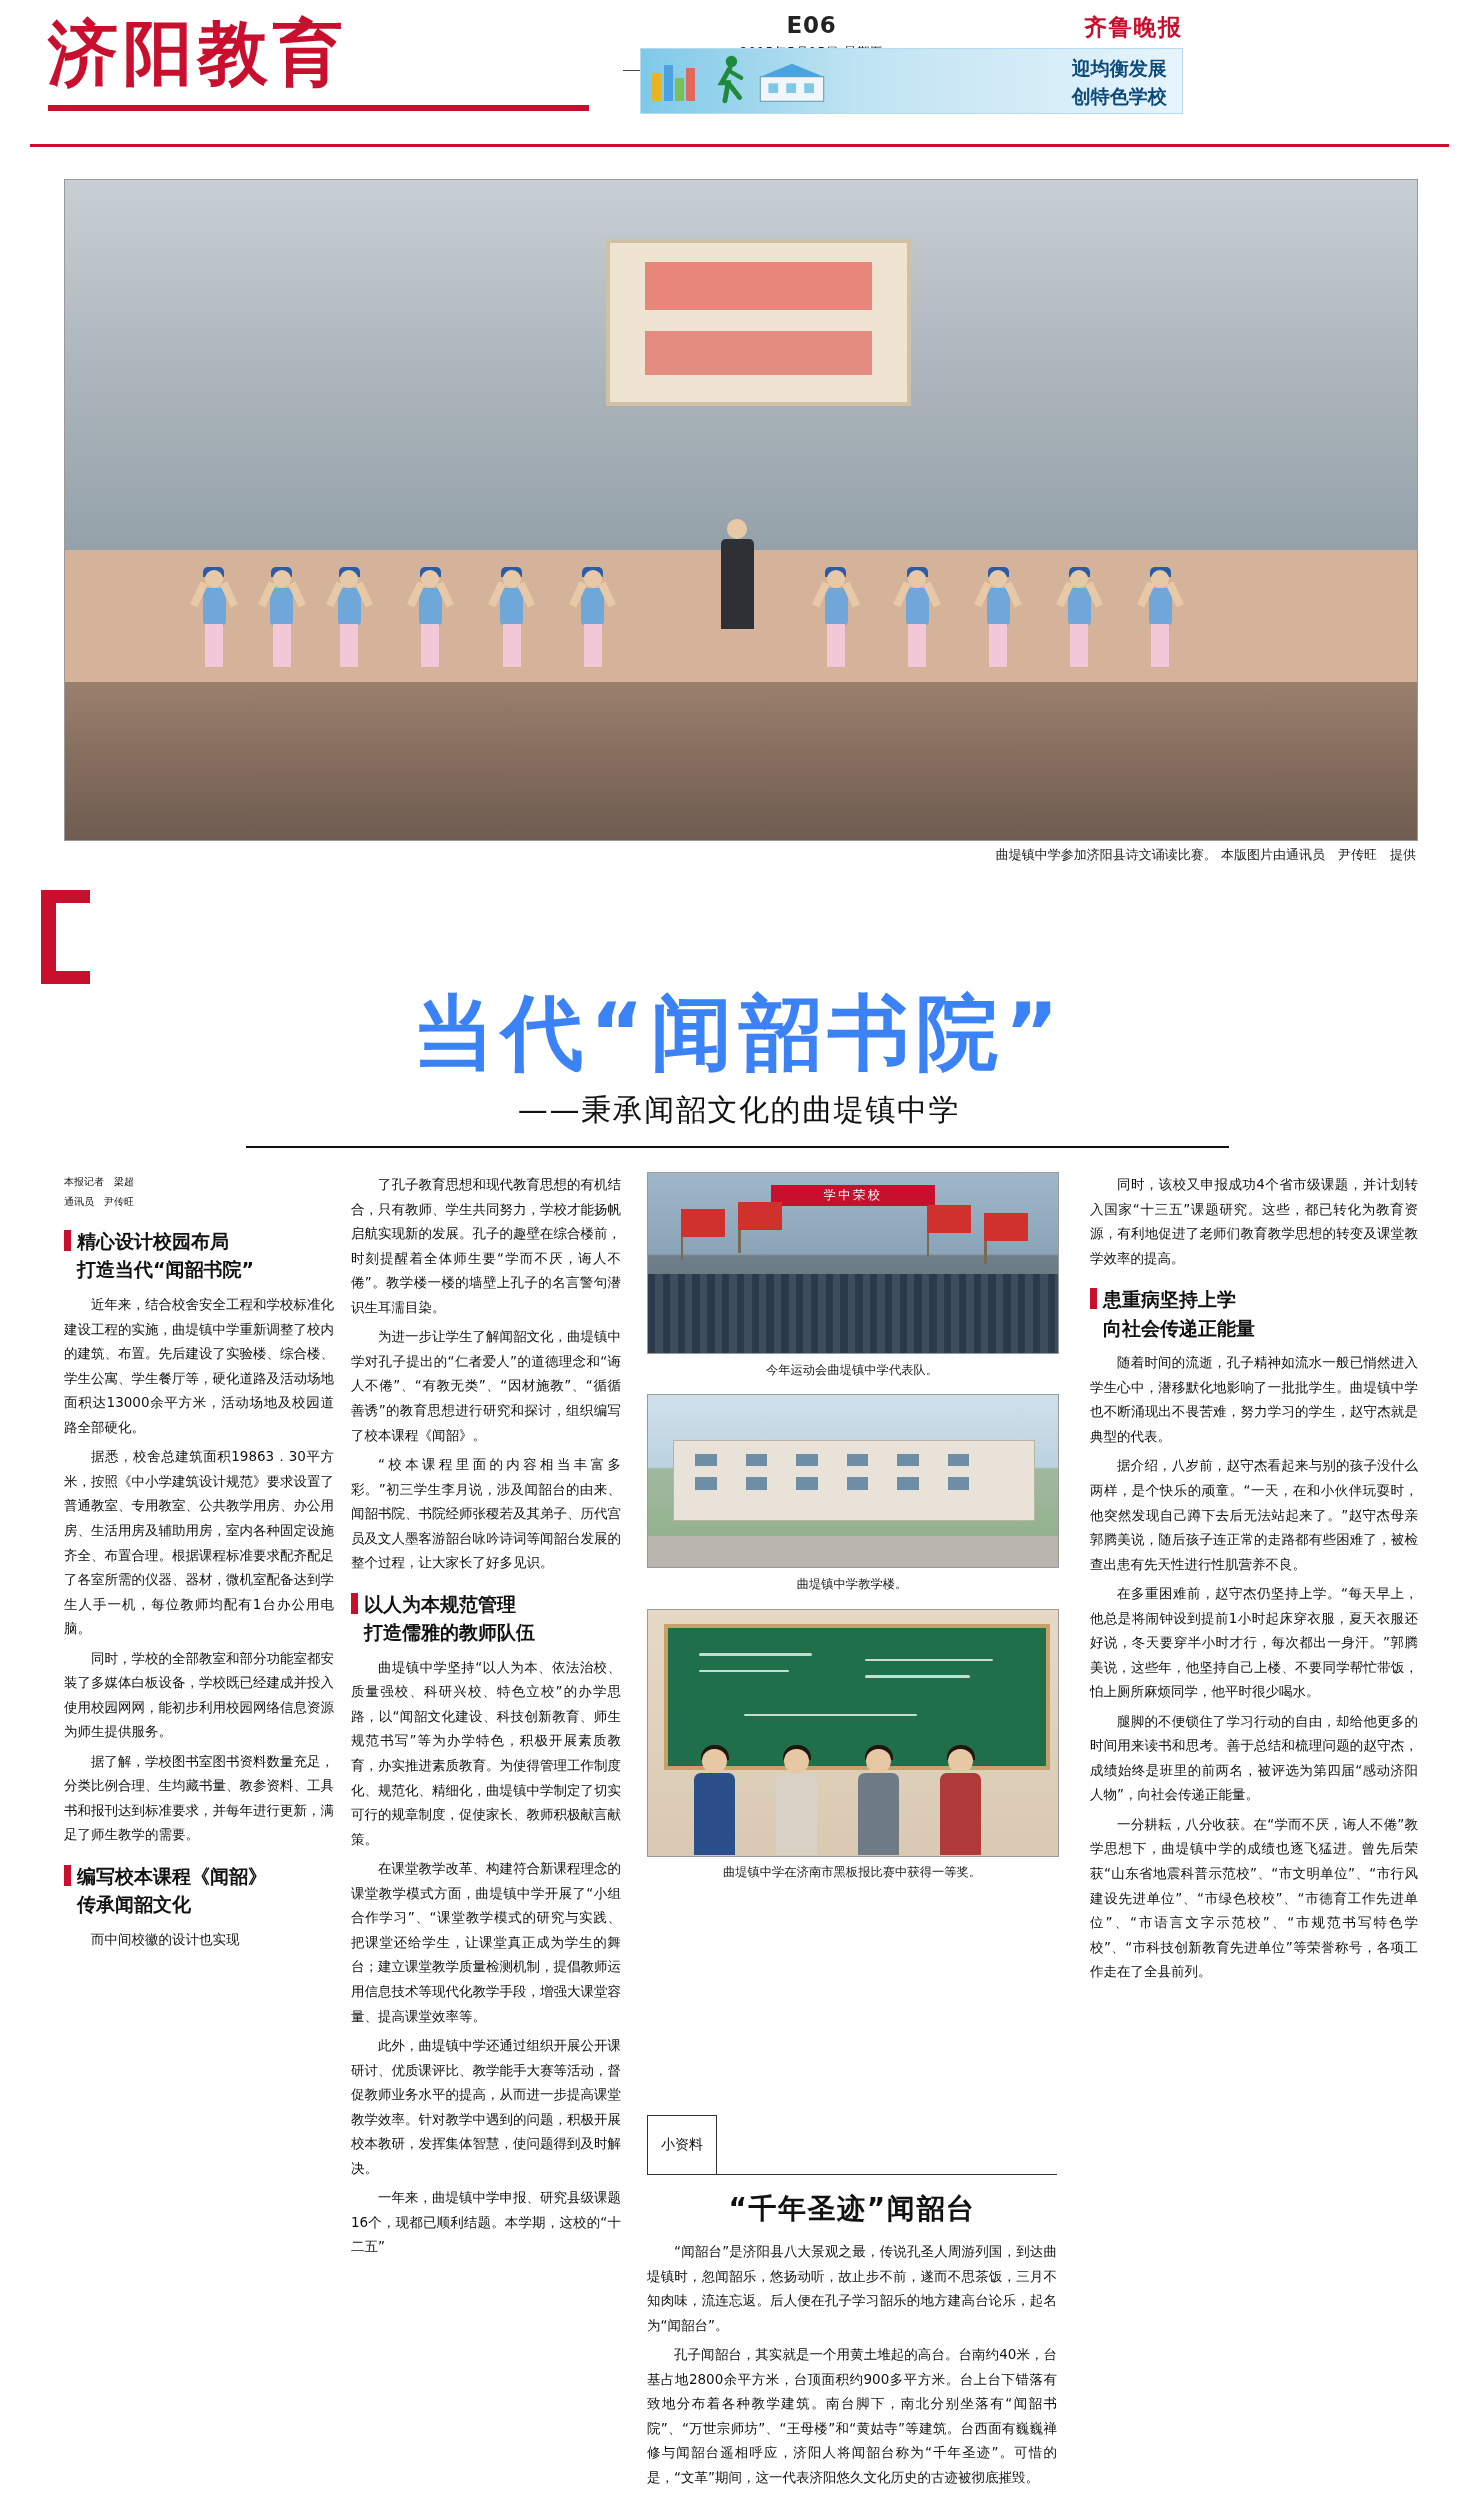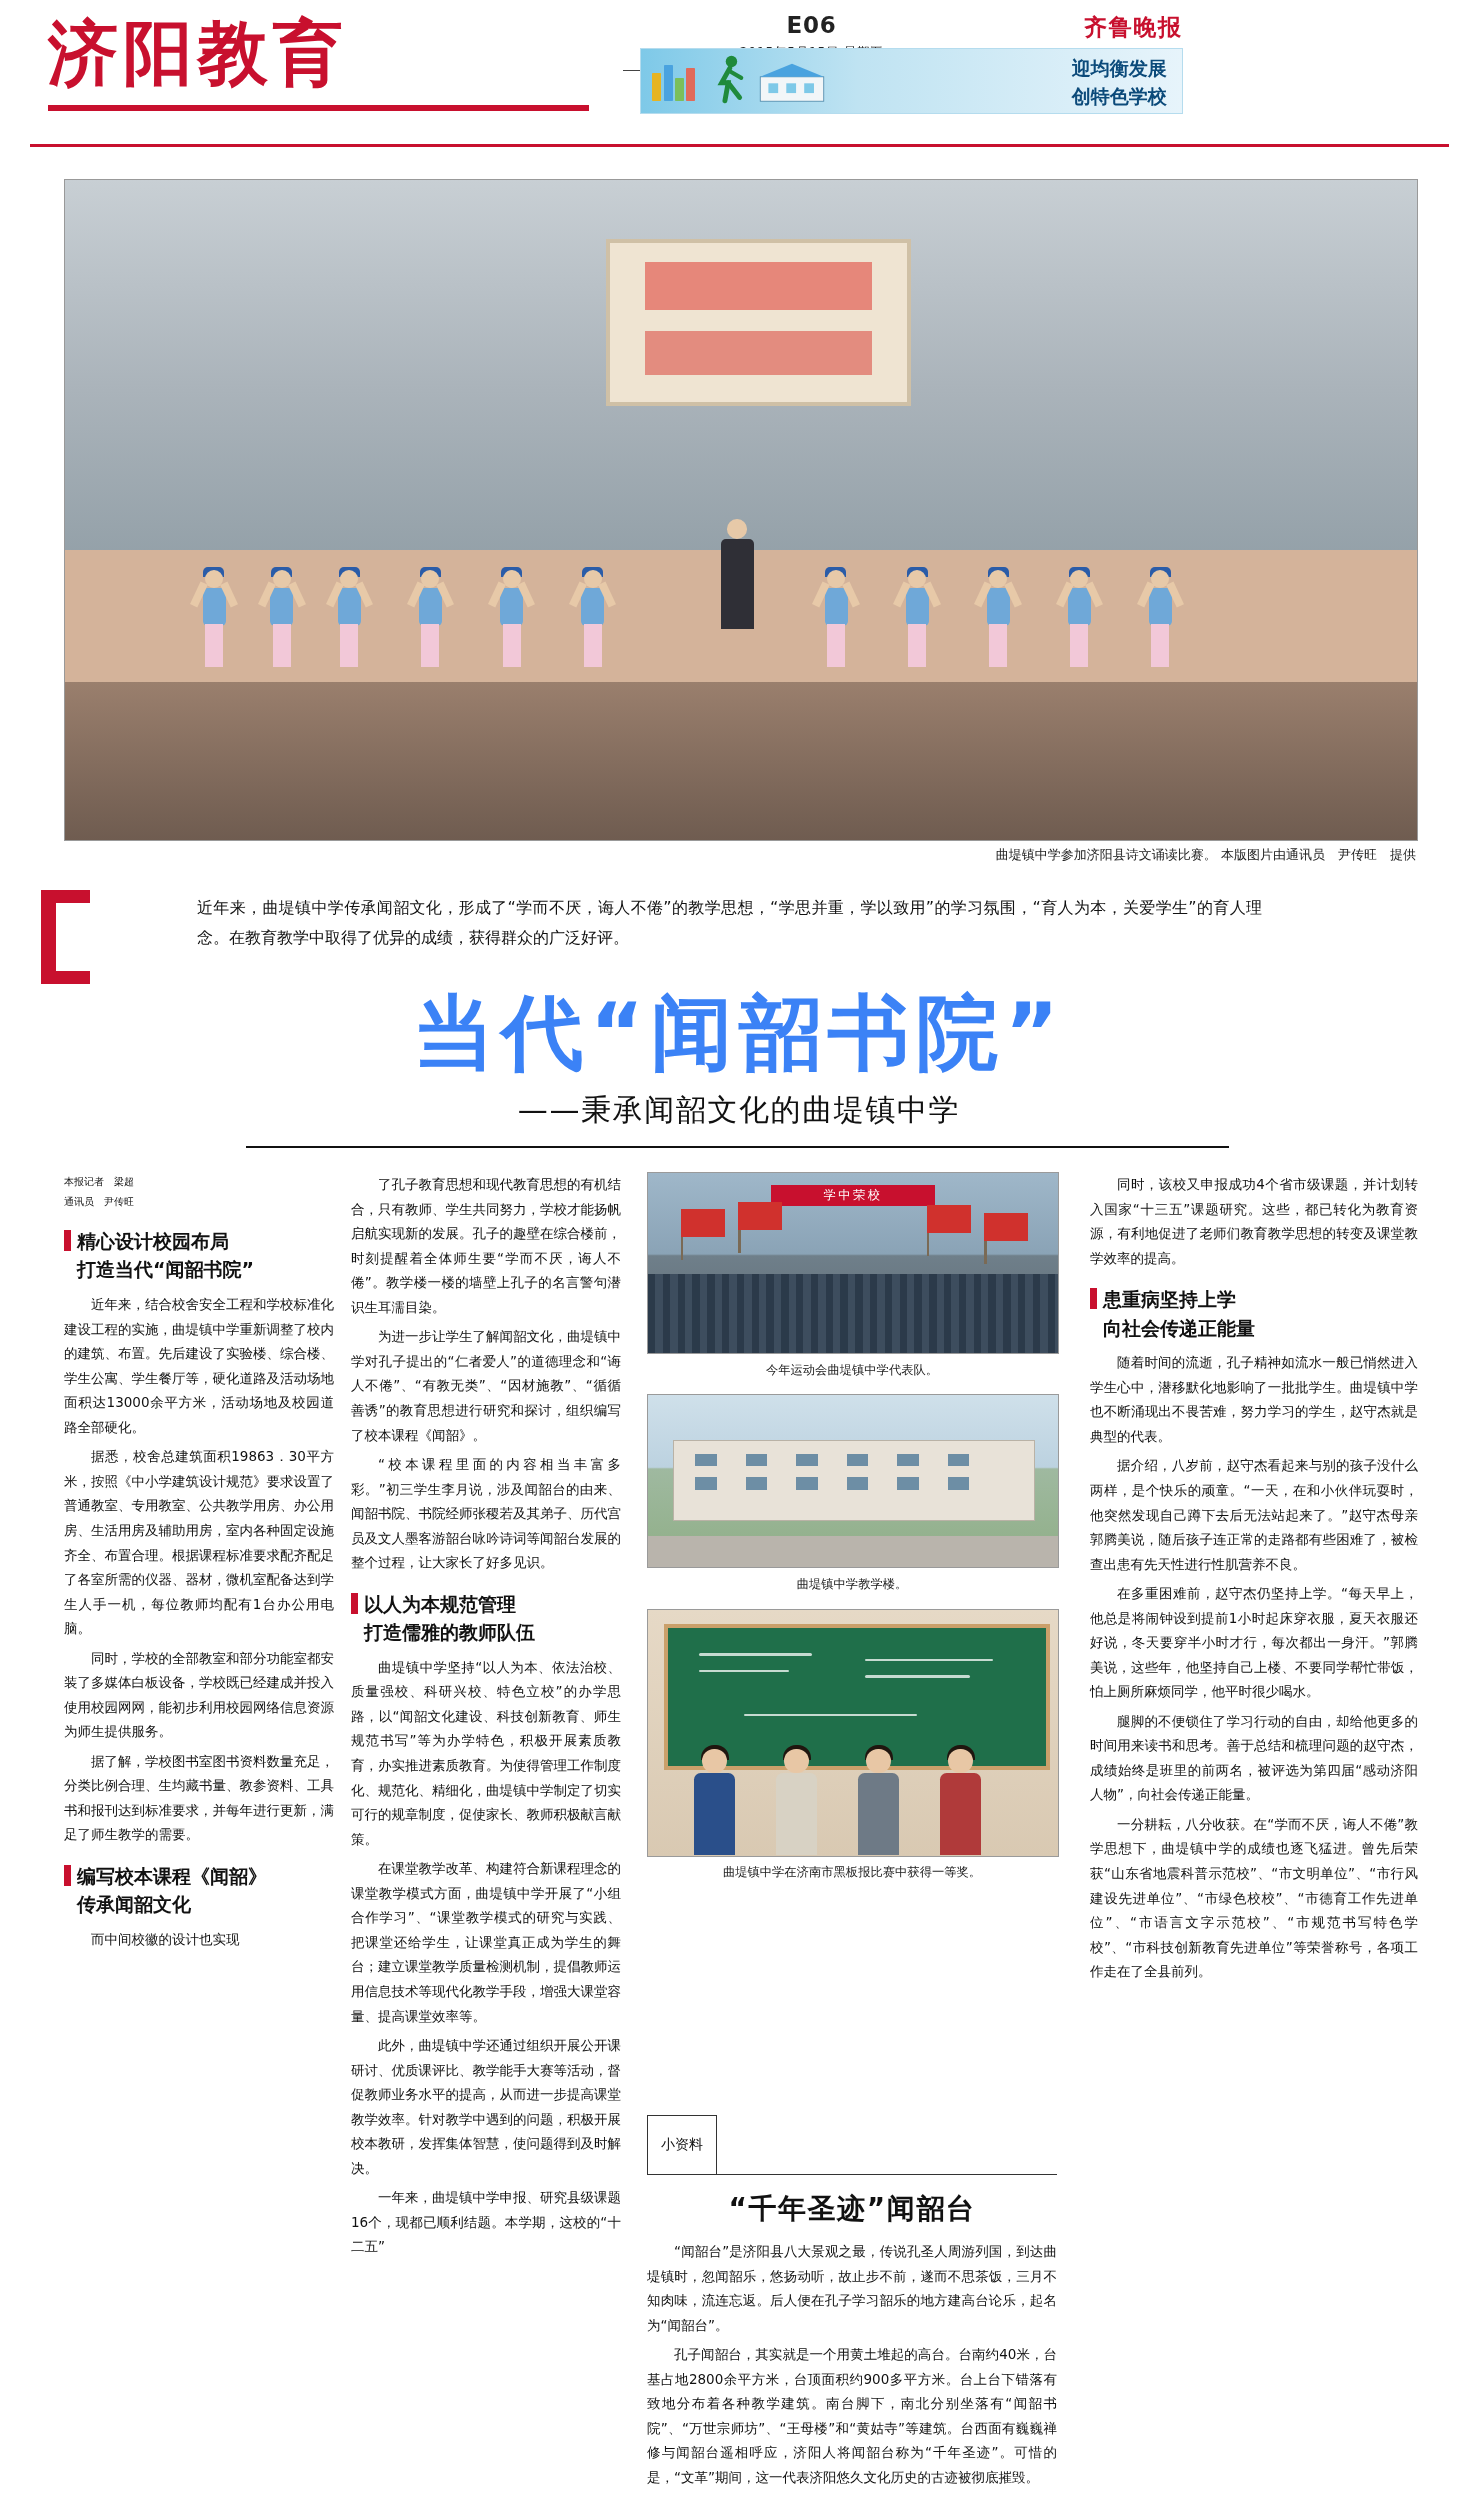--- a/index.html
+++ b/index.html
@@ -251,21 +251,20 @@
         <div class="armR"></div>
       </div>
   </div>
   <div class="cap-line">曲堤镇中学参加济阳县诗文诵读比赛。  本版图片由通讯员　尹传旺　提供</div>
 
   <div class="lead-bracket">
     <div class="v"></div>
       <div class="t"></div>
       <div class="b"></div>
   </div>
-  <div class="lead-text">近年来，曲堤镇中学传承闻韶文化，形成了“学而不厌，诲人不倦”的教学思想，“学思并重，学以致用”的学习氛围，“育人为本，关爱学生”的育人理念。在教育教学中取得了优异的成绩，获得群众的广泛好评。</div>
   <div class="headline">当代“闻韶书院”</div>
   <div class="subheadline">——秉承闻韶文化的曲堤镇中学</div>
   <div class="hl-rule"></div>
 
   <div class="col c1">
     <div class="byline">
       <div>本报记者　梁超</div>
       <div>通讯员　尹传旺</div>
     </div>
     <div class="shead">

